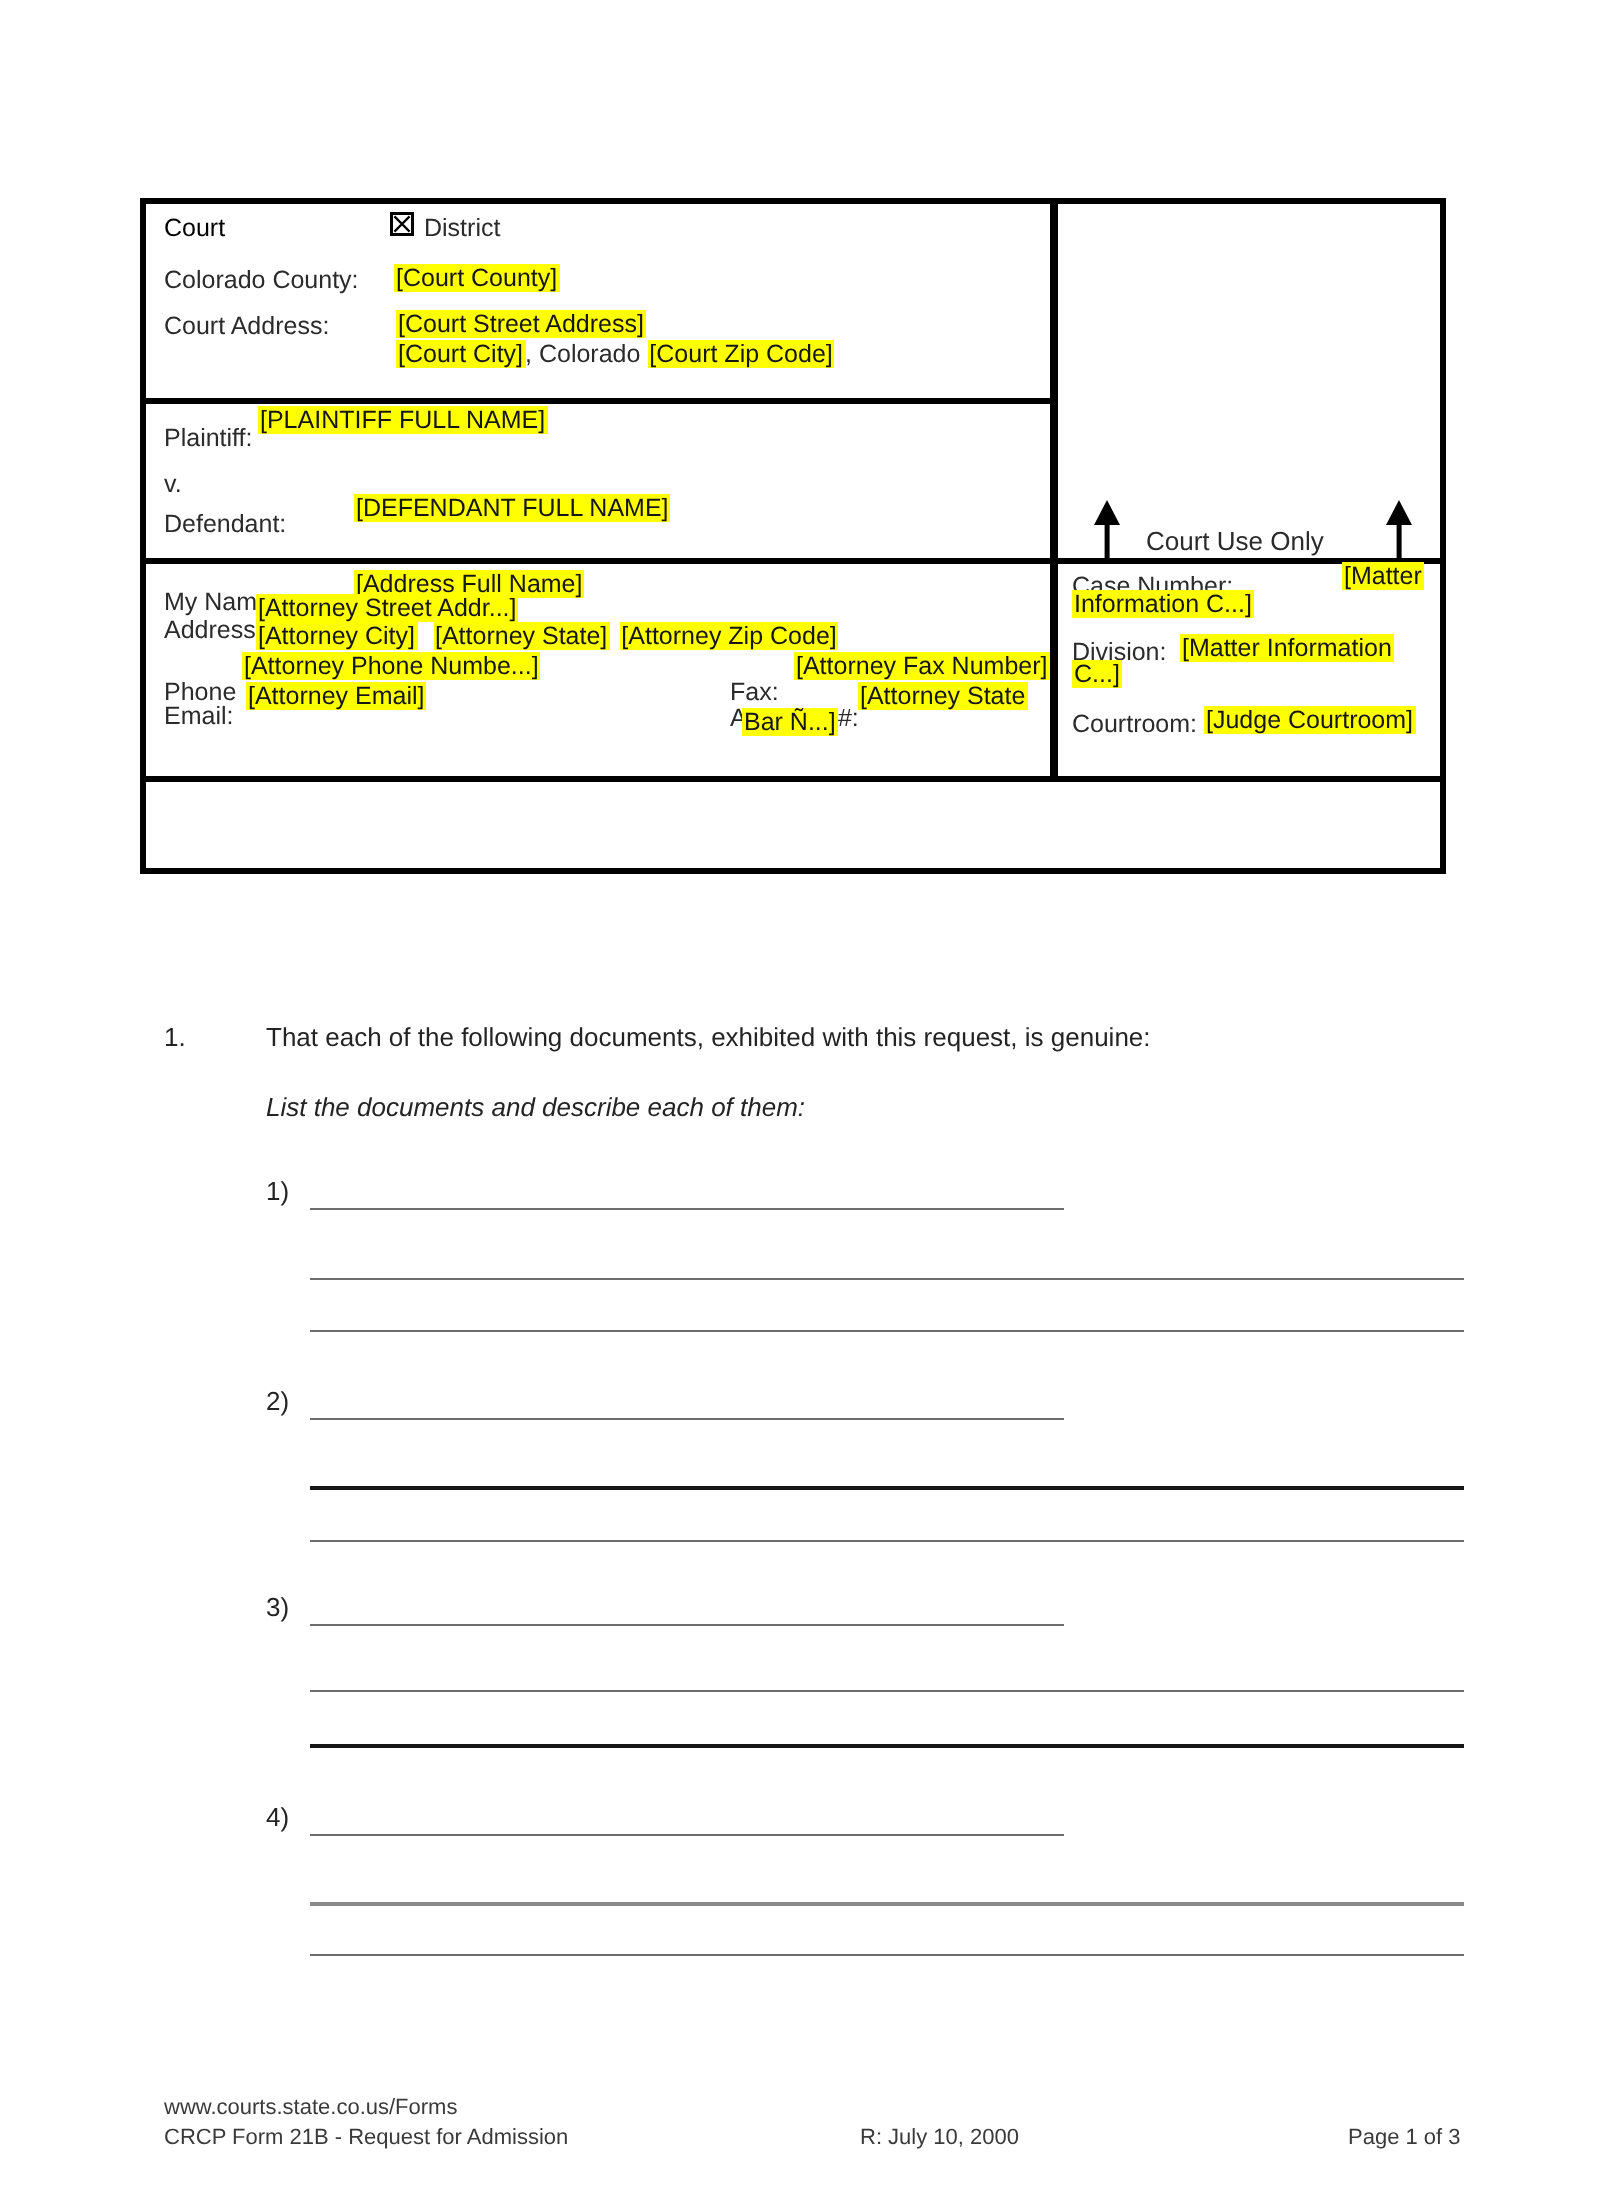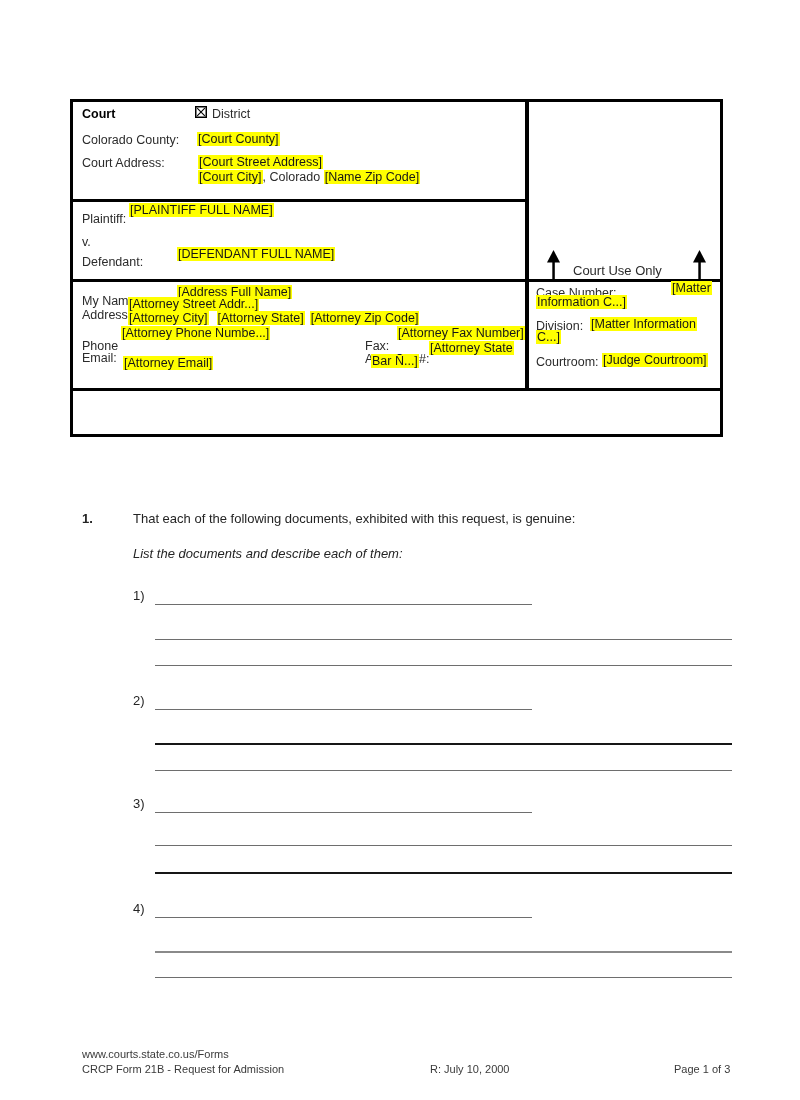--- a/index.html
+++ b/index.html
@@ -1,19 +1,19 @@
 <!DOCTYPE html>
 <html style="--hl: #ffff00;"><head>
 <meta charset="utf-8">
 <style>
   html,body{margin:0;padding:0;background:#fff;}
   .page{position:relative;width:800px;height:1100px;background:#ffffff;
         font-family:"Liberation Sans",sans-serif;color:#2b2b2b;overflow:hidden;}
   .abs{position:absolute;white-space:nowrap;font-size:12.5px;line-height:1.15;}
-  .bold{font-weight:bold;color:#000;}
+  .bold{font-weight:normal;color:#000;}
   .hl{background:var(--hl,#ffff00);color:#161616;padding:0 1px;}
   .form-box{position:absolute;left:70px;top:99px;width:647px;height:332px;border:3px solid #000;}
   .divider{position:absolute;background:#000;}
   .fill-line{position:absolute;height:1px;background:#6e6e6e;}
   .fill-line.dark{height:2px;background:#161616;}
   .fill-line.med{height:2px;background:#8a8a8a;}
   .body-text{font-size:13px;color:#242424;}
   .caption-band{position:absolute;left:0;top:289px;width:100%;height:40px;
                 display:flex;align-items:center;justify-content:center;}
   .caption-title{font-size:17px;font-weight:bold;color:#000;letter-spacing:.2px;}
@@ -40,41 +40,41 @@
         <path d="M2.2 2.2 L9.8 9.8 M9.8 2.2 L2.2 9.8" stroke="#000" stroke-width="1.1"></path>
       </svg>
     </span>
     <div class="abs" style="left:139px;top:5px;">District</div>
 
     <div class="abs" style="left:9px;top:31px;">Colorado County:</div>
     <div class="abs hl" style="left:124px;top:30px;text-align:right;">[Court County]</div>
 
     <div class="abs" style="left:9px;top:54px;">Court Address:</div>
     <div class="abs hl" style="left:125px;top:53px;">[Court Street Address]</div>
-    <div class="abs" style="left:125px;top:68px;"><span class="hl">[Court City]</span><span>, Colorado </span><span class="hl">[Name Zip Code]</span></div>
+    <div class="abs" style="left:125px;top:68px;"><span class="hl">[Court City]</span><span>, Colorado </span><span class="hl">[Court Zip Code]</span></div>
 
     <div class="abs" style="left:9px;top:110px;">Plaintiff:</div>
     <div class="abs hl" style="left:56px;top:101px;">[PLAINTIFF FULL NAME]</div>
     <div class="abs" style="left:9px;top:133px;">v.</div>
     <div class="abs" style="left:9px;top:153px;">Defendant:</div>
     <div class="abs hl" style="left:104px;top:145px;">[DEFENDANT FULL NAME]</div>
 
     <div class="abs" style="left:9px;top:192px;">My Name:</div>
     <div class="abs" style="left:9px;top:206px;">Address:</div>
     <div class="abs" style="left:9px;top:237px;">Phone</div>
     <div class="abs" style="left:9px;top:249px;">Email:</div>
     <div class="abs" style="left:292px;top:237px;">Fax:</div>
     <div class="abs" style="left:292px;top:250px;">Atty. Reg.#:</div>
 
     <div class="abs hl" style="left:104px;top:183px;">[Address Full Name]</div>
     <div class="abs hl" style="left:55px;top:195px;">[Attorney Street Addr...]</div>
     <div class="abs" style="left:55px;top:209px;"><span class="hl">[Attorney City]</span><span class="hl" style="margin-left:8px;">[Attorney State]</span><span class="hl" style="margin-left:5px;">[Attorney Zip Code]</span></div>
     <div class="abs hl" style="left:48px;top:224px;">[Attorney Phone Numbe...]</div>
     <div class="abs hl" style="left:324px;top:224px;">[Attorney Fax Number]</div>
-    <div class="abs hl" style="left:50px;top:239px;margin-top:15px;">[Attorney Email]</div>
+    <div class="abs hl" style="left:50px;top:239px;">[Attorney Email]</div>
     <div class="abs hl" style="left:356px;top:239px;">[Attorney State</div>
     <div class="abs hl" style="left:298px;top:252px;">Bar Ñ...]</div>
 
     <span class="abs" style="left:473px;top:148px;">
       <svg width="15" height="29" viewBox="0 0 15 29">
         <polygon points="7.5,0 1,12.5 14,12.5" fill="#000"></polygon>
         <rect x="6.3" y="10" width="2.5" height="19" fill="#000"></rect>
       </svg>
     </span>
     <div class="abs" style="left:500px;top:162px;font-size:13px;">Court Use Only</div>

